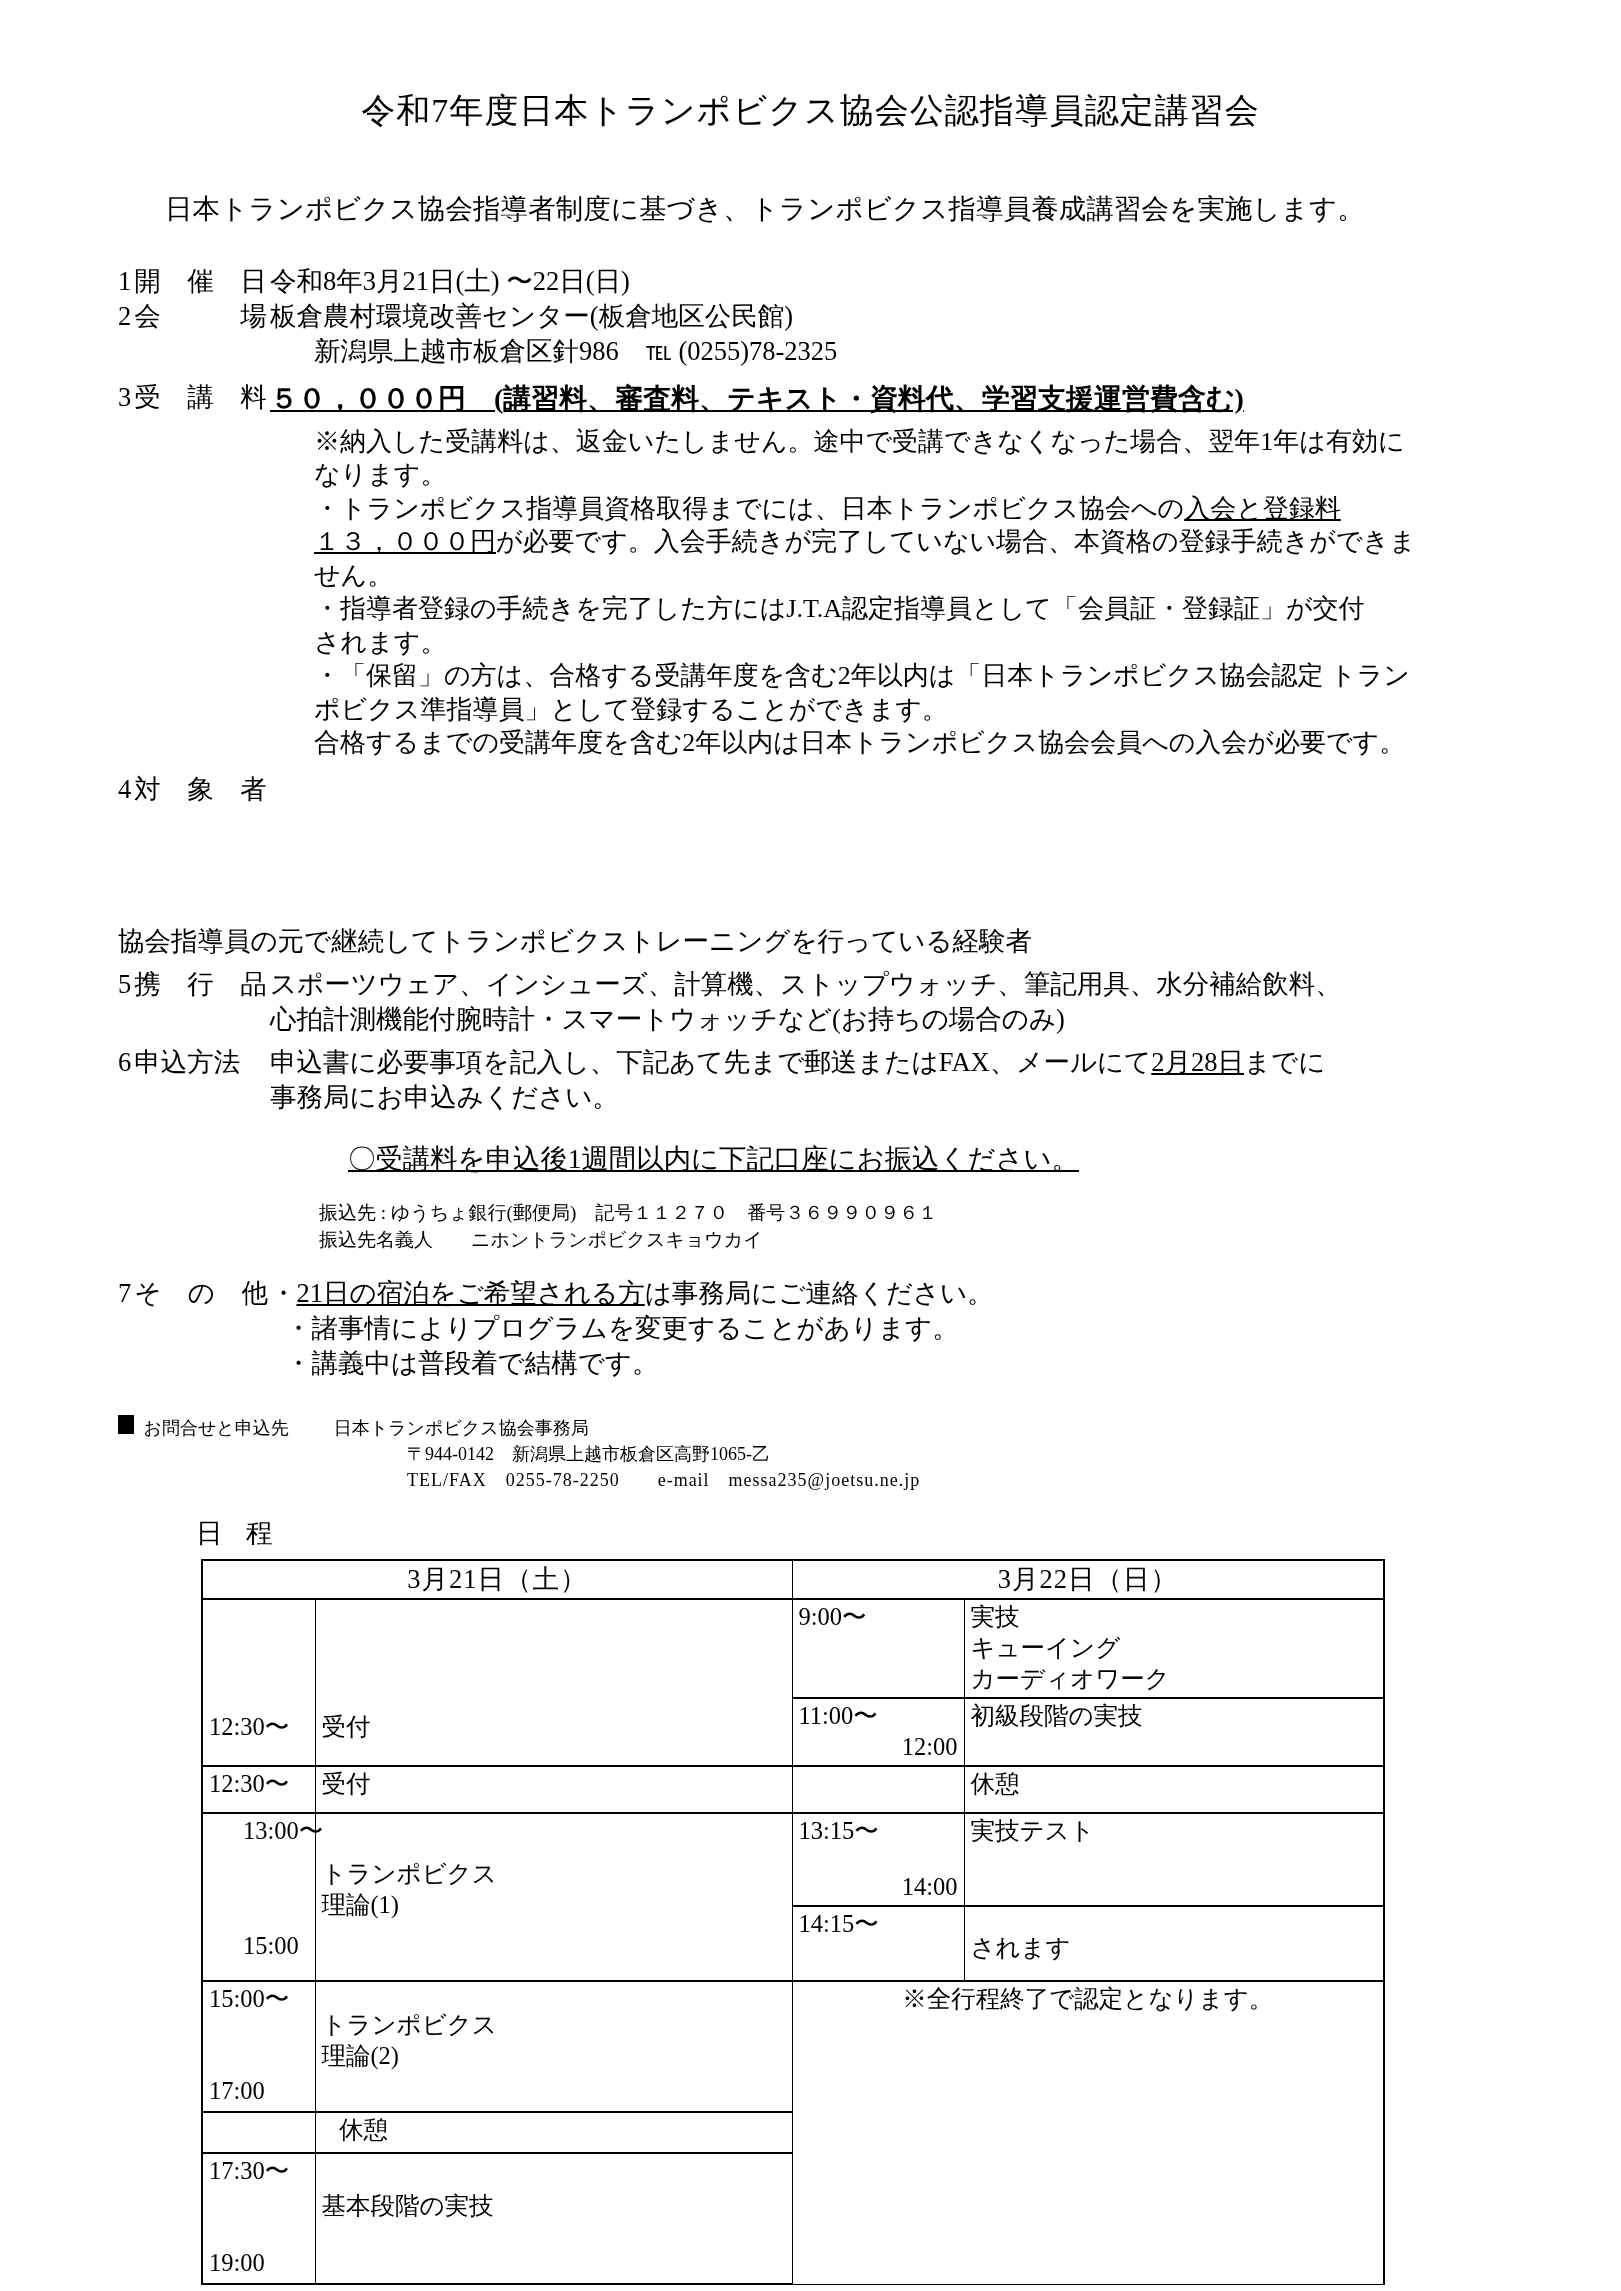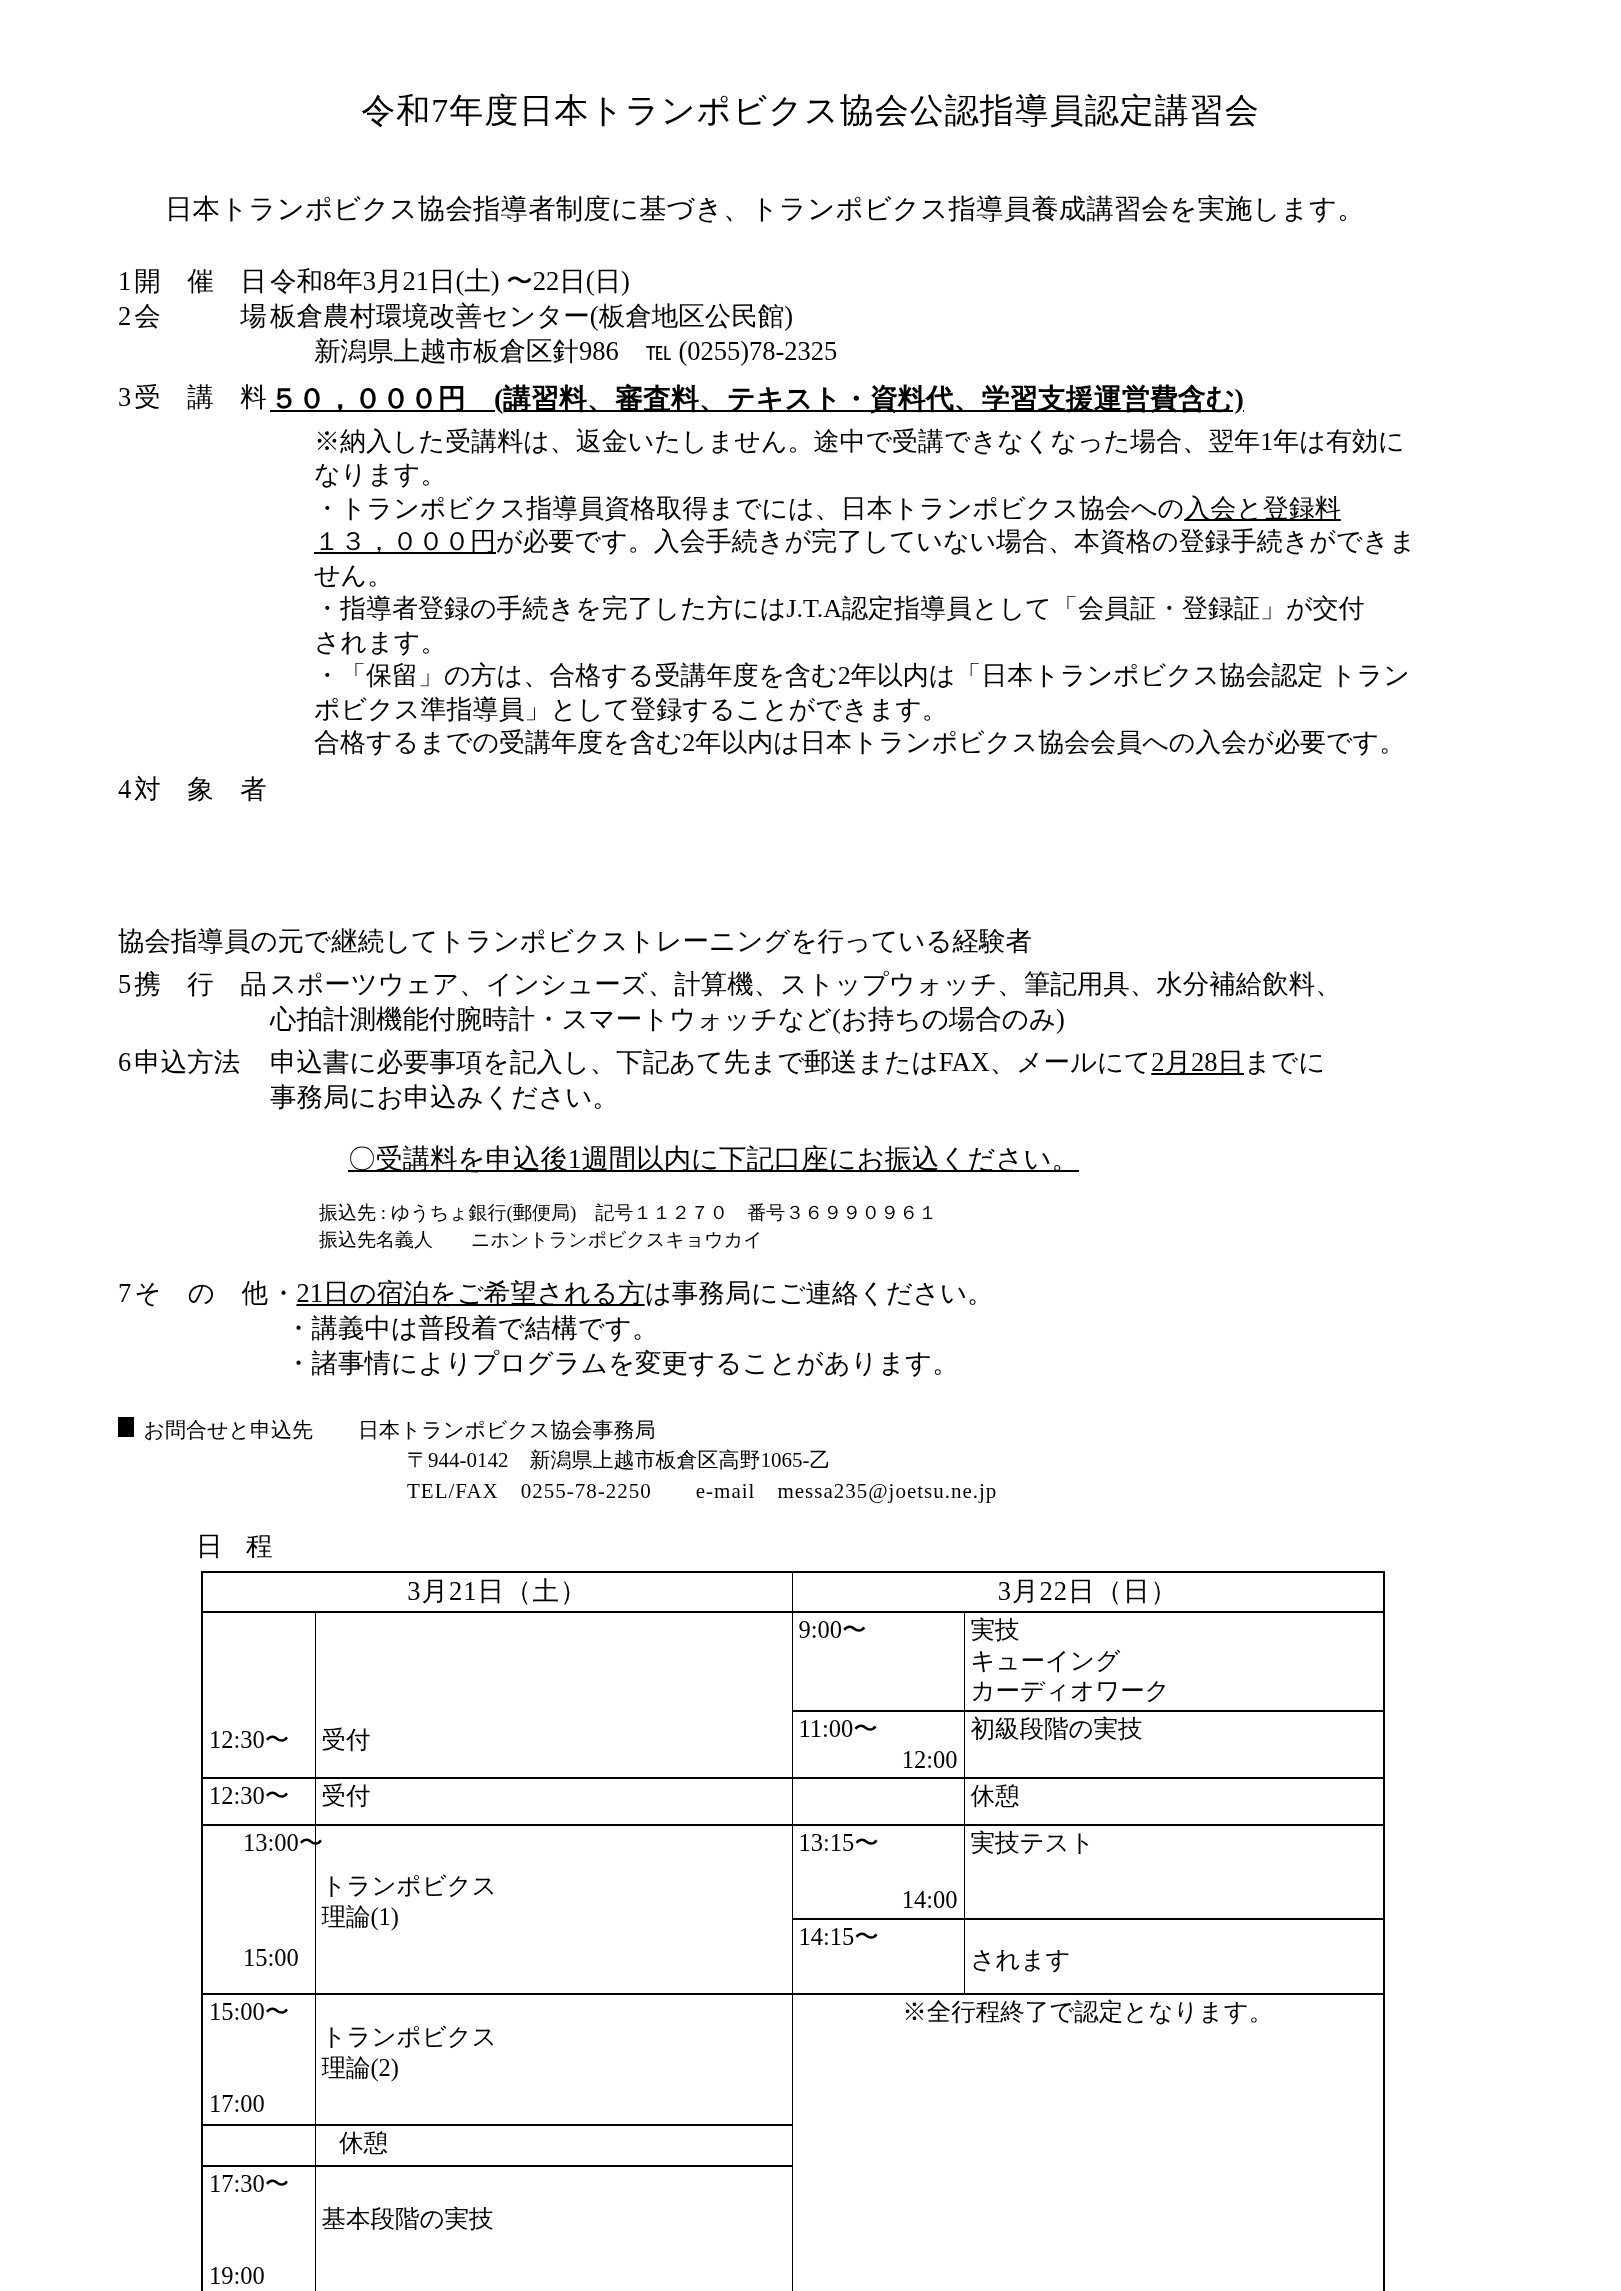--- a/index.html
+++ b/index.html
@@ -100,21 +100,21 @@
     margin-left: 201px;
     margin-top: 23.5px;
     font-size: 19px;
     line-height: 1.42;
   }
   .bank-lines .ln { white-space: nowrap; }
 
   
   .contact {
     margin-top: 33px;
-    font-size: 21px;
+    font-size: 18px;
     line-height: 1.45;
   }
   .contact-head {
     display: flex;
     align-items: baseline;
     white-space: nowrap;
   }
   .sqbullet {
     display: inline-block;
     width: 15.7px;
@@ -245,22 +245,22 @@
     <div class="bank-lines">
       <div class="ln">振込先 : ゆうちょ銀行(郵便局)　記号１１２７０　番号３６９９０９６１</div>
       <div class="ln">振込先名義人　　ニホントランポビクスキョウカイ</div>
     </div>
 
     <div class="row" style="margin-top:21.6px;">
       <div class="row-label"><span class="num">7</span><span>そ　の　他</span></div>
       <div class="row-body"><span>・</span><span class="bu">21日の宿泊をご希望される方</span><span>は事務局にご連絡ください。</span></div>
     </div>
     <div class="indent-block" style="margin-left:167px;">
+      <div class="ln">・諸事情によりプログラムを変更することがあります。</div>
       <div class="ln">・講義中は普段着で結構です。</div>
-      <div class="ln">・諸事情によりプログラムを変更することがあります。</div>
     </div>
 
   </div>
 
   <div class="contact">
     <div class="contact-head">
       <span class="sqbullet"></span>
       <span>お問合せと申込先</span>
       <span style="display:inline-block;width:45px;"></span>
       <span>日本トランポビクス協会事務局</span>

